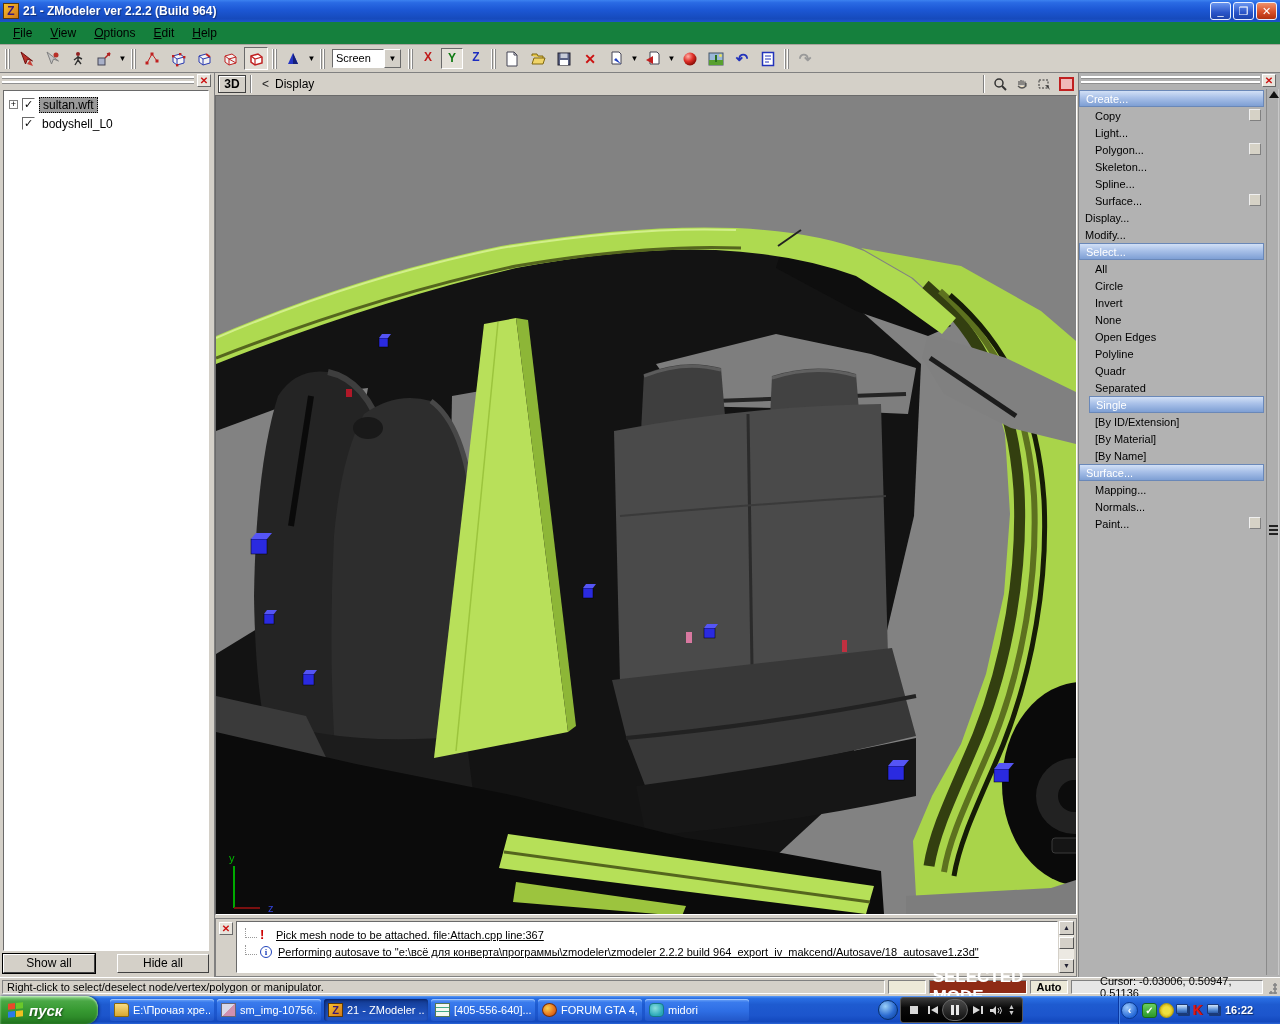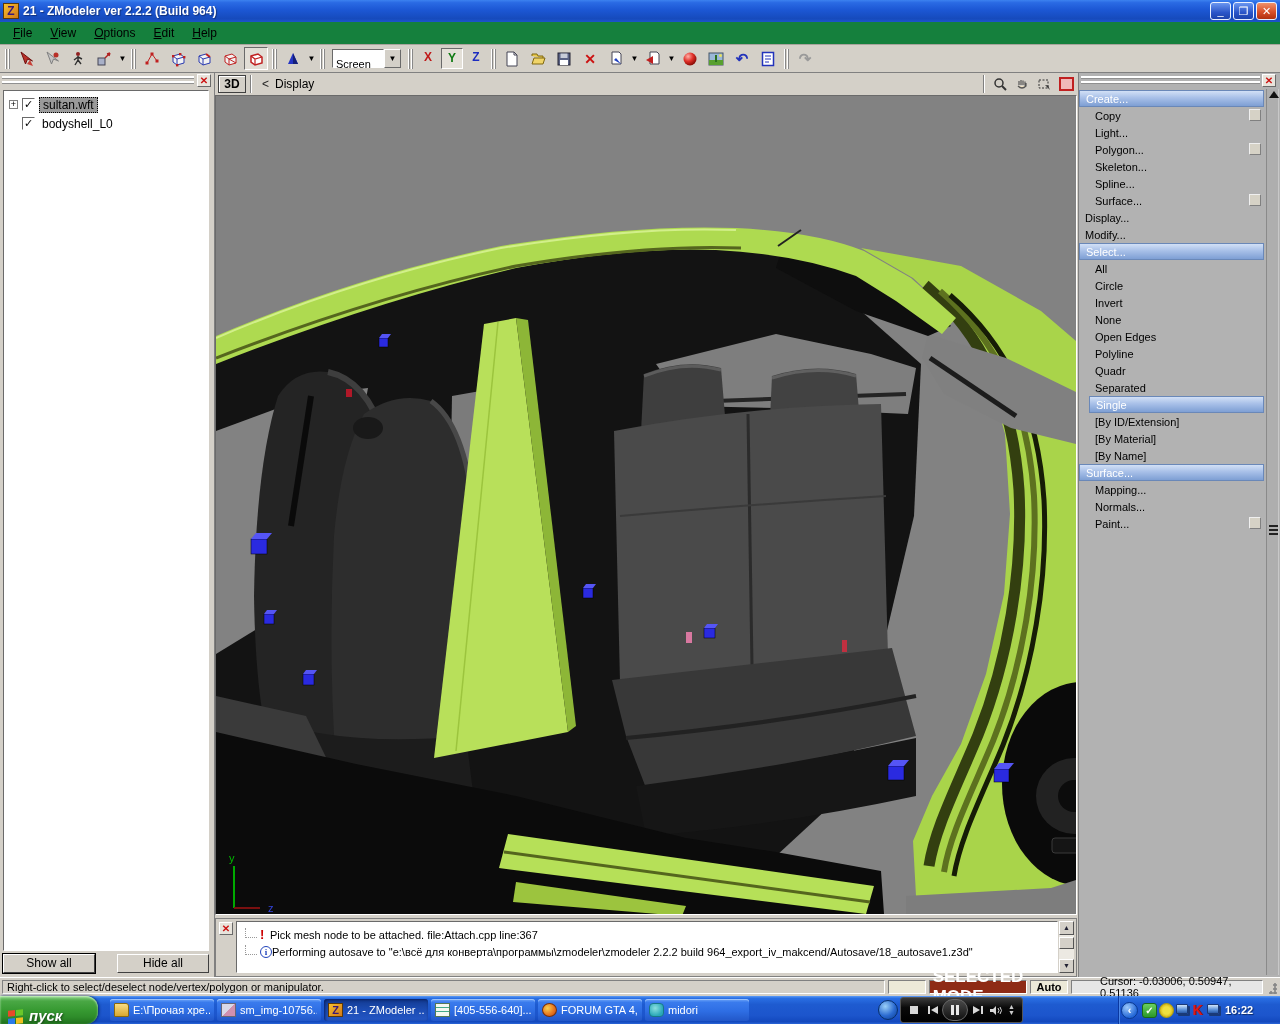--- a/index.html
+++ b/index.html
@@ -27,21 +27,21 @@
   
   #toolbar{position:absolute;left:0;top:45px;width:1280px;height:28px;background:#d4d0c8;
     border-bottom:1px solid #808080;display:flex;align-items:center;padding-left:2px;}
   .grip{width:7px;height:20px;margin:0 2px;
     background:linear-gradient(90deg,transparent 1px,#fff 1px,#fff 2px,#888 2px,#888 3px,transparent 3px,transparent 4px,#fff 4px,#fff 5px,#888 5px,#888 6px,transparent 6px);}
   .tbtn{width:24px;height:23px;display:flex;align-items:center;justify-content:center;margin:0 1px;}
   .tbtn.pressed{border:1px solid;border-color:#6a6a6a #ffffff #ffffff #6a6a6a;background:#e2ded6;}
   .caretbtn{width:11px;height:23px;font-size:8px;display:flex;align-items:center;justify-content:center;color:#000;}
   .combo{display:flex;align-items:center;margin:0 4px;}
   .combo .field{width:52px;height:19px;background:#fff;border:1px solid;border-color:#6a6a6a #fff #fff #6a6a6a;
-    font-size:11px;padding:8px 3px;}
+    font-size:11px;padding:2px 3px;}
   .combo .drop{width:17px;height:19px;background:#d4d0c8;border:1px solid;border-color:#fff #6a6a6a #6a6a6a #fff;
     font-size:8px;text-align:center;line-height:17px;}
   .axisbtn{width:22px;height:21px;font-weight:bold;font-size:12px;text-align:center;line-height:19px;margin:0 1px;}
   .axisbtn.x{color:#c01818;}
   .axisbtn.y{color:#0f7a12;border:1px solid;border-color:#6a6a6a #fff #fff #6a6a6a;background:#e4e0d8;}
   .axisbtn.z{color:#1c2cc0;}
   .delx{color:#cc1111;font-weight:bold;font-size:14px;}
   .undoG{color:#2233bb;font-weight:bold;font-size:15px;}
   .redoG{color:#9a9a9a;font-weight:bold;font-size:15px;}
 
@@ -88,21 +88,21 @@
   #msgpanel{position:absolute;left:0;top:845px;width:862px;height:59px;background:#d4d0c8;
     border:1px solid #808080;}
   #msgclose{position:absolute;left:3px;top:3px;}
   #msgbox{position:absolute;left:20px;top:2px;right:18px;bottom:3px;background:#fff;
     border:1px solid;border-color:#6a6a6a #fff #fff #6a6a6a;font-size:11px;padding:4px 4px;overflow:hidden;}
   .msgrow{display:flex;align-items:center;height:17px;white-space:nowrap;}
   .treedots{width:12px;height:10px;border-left:1px dotted #999;border-bottom:1px dotted #999;margin:0 3px 4px 4px;}
   .warnic{color:#cc0000;font-weight:bold;font-size:13px;width:10px;}
   .infic{width:12px;height:12px;border-radius:50%;border:1px solid #2244bb;color:#2244bb;font-size:9px;
     font-weight:bold;text-align:center;line-height:11px;font-family:"Liberation Serif",serif;}
-  .msgtext{}
+  .msgtext{margin-left:6px;text-decoration:underline;}
   #msgscroll{position:absolute;right:2px;top:2px;bottom:3px;width:15px;background:#ece9e2;}
   .sbtn{position:absolute;left:0;width:15px;height:14px;background:#d4d0c8;border:1px solid;
     border-color:#fff #555 #555 #fff;font-size:7px;text-align:center;line-height:12px;color:#223;}
   .sthumb{position:absolute;left:0;top:16px;width:15px;height:12px;background:#d4d0c8;border:1px solid;
     border-color:#fff #555 #555 #fff;}
 
   
   #cmdlist{position:absolute;left:0;top:17px;right:16px;}
   .crow{height:17px;font-size:11px;display:flex;align-items:center;color:#000;position:relative;}
   .crow .txt{padding-left:6px;white-space:nowrap;}
@@ -134,21 +134,21 @@
     radial-gradient(circle at 9px 13px,#888 1.5px,transparent 2px),
     radial-gradient(circle at 5px 13px,#888 1.5px,transparent 2px),
     radial-gradient(circle at 9px 9px,#888 1.5px,transparent 2px),
     radial-gradient(circle at 9px 5px,#888 1.5px,transparent 2px);}
 
   
   #taskbar{position:absolute;left:0;top:996px;width:1280px;height:28px;
     background:linear-gradient(180deg,#5e9cf5 0%,#2a6fe4 8%,#1e5bd0 30%,#1c55cc 70%,#1348bd 92%,#2a66d8 100%);}
   #startbtn{position:absolute;left:0;top:0;width:98px;height:28px;border-radius:0 12px 12px 0;
     background:linear-gradient(180deg,#8cd488 0%,#4aa845 18%,#379a32 50%,#2e8c2a 75%,#1f701c 100%);
-    box-shadow:inset 0 1px 2px #c8f0c0,1px 0 3px #0a2a6a;display:flex;align-items:flex-end;color:#fff;
+    box-shadow:inset 0 1px 2px #c8f0c0,1px 0 3px #0a2a6a;display:flex;align-items:center;color:#fff;
     font-weight:bold;font-style:italic;font-size:15px;text-shadow:1px 1px 2px #1a4a18;}
   .winflag{width:16px;height:14px;margin:0 5px 0 8px;display:grid;grid-template-columns:7px 7px;grid-gap:1px;transform:skewY(-6deg);}
   .winflag i{display:block;height:6px;}
   #tasks{position:absolute;left:110px;top:3px;display:flex;gap:3px;}
   .task{width:104px;height:22px;border-radius:3px;color:#fff;font-size:11px;display:flex;align-items:center;
     padding:0 4px;white-space:nowrap;overflow:hidden;
     background:linear-gradient(180deg,#71a7f8 0%,#3a7bed 15%,#2e6ee4 55%,#2257c8 100%);
     box-shadow:inset 0 1px 0 #9cc2fa;}
   .task.active{background:linear-gradient(180deg,#123a90 0%,#1c4cb4 50%,#2456c4 100%);
     box-shadow:inset 1px 1px 3px #0a2060;}

